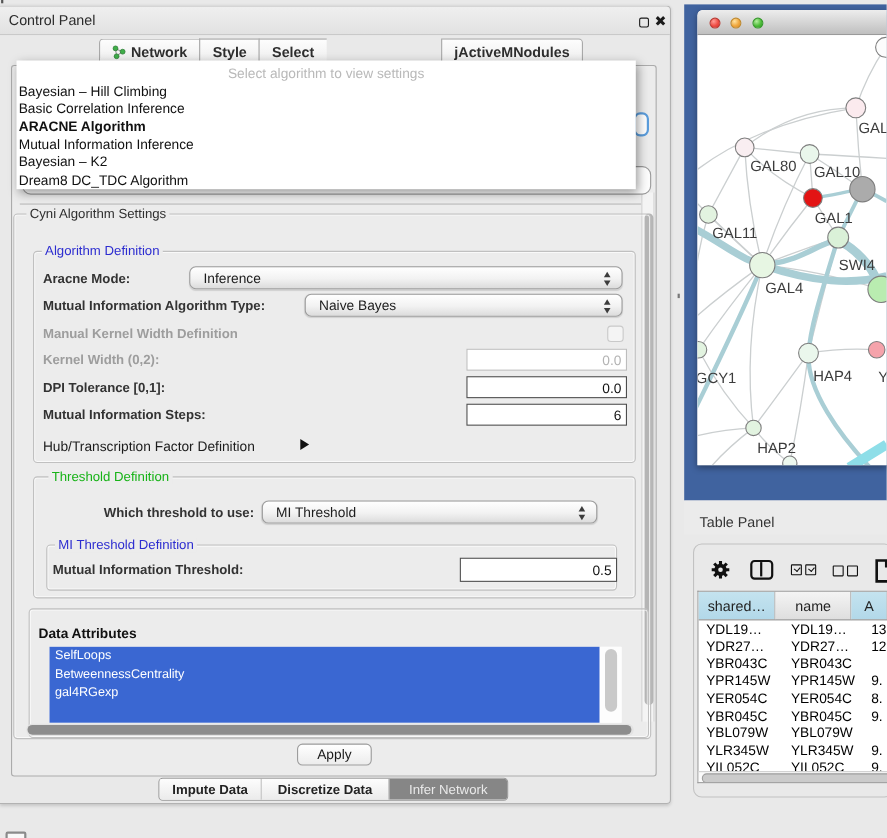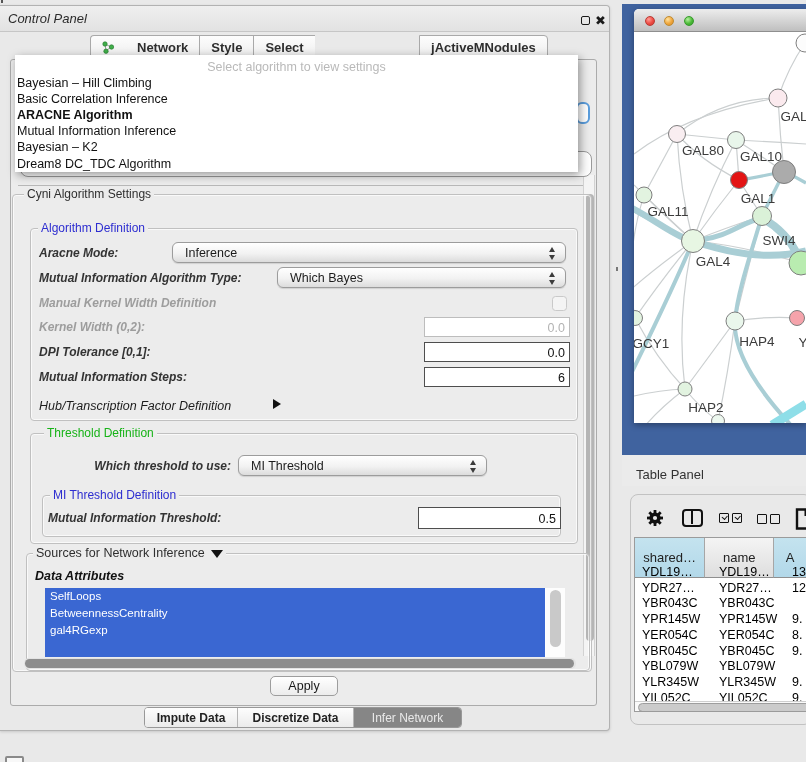--- a/index.html
+++ b/index.html
@@ -6,32 +6,32 @@
   html,body { width:806px; height:762px; overflow:hidden; background:#e9e9e9;
     font-family:"Liberation Sans", sans-serif; }
   #root { position:absolute; left:0; top:0; width:806px; height:762px; }
   .abs { position:absolute; }
 
   
   #cp-window { left:0; top:5px; width:610px; height:726px; background:#e9e9e9;
     border:1px solid #b2b2b2; border-left:none; border-radius:0 4px 4px 0;
     box-shadow:0 1px 3px rgba(0,0,0,0.15); }
   #cp-titlebar { left:0; top:0; width:100%; height:26px; background:linear-gradient(#efefef,#e2e2e2);
-    border-bottom:1px solid #c6c6c6; border-radius:0 4px 0 0;font-style:italic; }
+    border-bottom:1px solid #c6c6c6; border-radius:0 4px 0 0; }
   #cp-title { left:8px; top:5px; font-size:13px; color:#2b2b2b; }
   .winbtn { top:9px; width:13px; height:12px; color:#1a1a1a; font-size:11px;
     line-height:12px; text-align:center; font-family:"DejaVu Sans",sans-serif; }
   #cp-float { right:17px; }
   #cp-float .sq { position:absolute; left:2px; top:1px; width:9px; height:9px;
     border:1.6px solid #1a1a1a; border-radius:2px; }
   #cp-close { right:2px; font-weight:bold; font-size:13px; }
 
   
   #cp-tabs { left:90px; top:29px; height:24px; display:flex; }
-  .tab { height:24px; padding:0 11px; display:flex; align-items:center; gap:22px;
+  .tab { height:24px; padding:0 11px; display:flex; align-items:center; gap:4px;
     background:linear-gradient(#fdfdfd,#ededed); border:1px solid #a9a9a9;
     border-right:none; font-size:13px; font-weight:bold; color:#2e2e2e; }
   .tab:first-child { border-radius:4px 0 0 0; }
   .tab:last-child  { border-right:1px solid #a9a9a9; border-radius:0 4px 0 0; }
   .tab.selected { background:#7b7b7b; color:#efefef;margin-top:41px; }
 
   
   #cp-panel { left:10px; top:53px; width:587px; height:647px; background:#ececec;
     border:1px solid #ababab; border-radius:3px; }
 
@@ -49,21 +49,21 @@
   #cp-vscroll .thumb { position:absolute; left:1.5px; top:19px; width:8px; height:447px;
     background:#b5b5b5; border-radius:5px; }
 
   
   .group { border:1px solid #c0c0c0; border-radius:4px;
     box-shadow:inset 0 0 0 1px rgba(255,255,255,0.7); }
   .group-title { position:absolute; background:#ececec; padding:0 3px; font-size:12px;
     color:#2f2f2f; line-height:13px; white-space:nowrap; }
 
   .lbl { position:absolute; font-size:12px; font-weight:bold; color:#333;
-    white-space:nowrap;font-style:italic; }
+    white-space:nowrap; }
   .lbl.disabled { color:#9d9d9d; }
 
   
   .combo { position:absolute; height:21px; border:1px solid #9c9c9c; border-radius:6px;
     background:linear-gradient(#ffffff, #f2f2f2 55%, #dcdcdc);
     box-shadow:0 1px 1px rgba(0,0,0,0.12); font-size:12.5px; color:#1c1c1c; }
   .combo .val { position:absolute; left:12px; top:3px; }
   .combo .arrows { position:absolute; right:9px; top:4px; width:7px; height:13px; }
   .combo .arrows .up { position:absolute; left:0; top:0; width:0; height:0;
     border-left:3.5px solid transparent; border-right:3.5px solid transparent;
@@ -154,21 +154,21 @@
   .cbx { width:10px; height:10px; border:1.5px solid #111; border-radius:1px;
     position:relative; }
   .cbx.ck::after { content:""; position:absolute; left:1.5px; top:0.5px; width:4px;
     height:2.5px; border-left:1.6px solid #111; border-bottom:1.6px solid #111;
     transform:rotate(-50deg); }
   #doc-icon { left:164px; top:13px; }
 
   #tp-table { left:3px; top:42px; width:173px; height:175px; background:#fff;
     border:1px solid #9b9b9b; border-right:none; overflow:hidden; }
   #tp-headrow { position:absolute; left:0; top:0; height:26px; width:100%; display:flex; }
-  .hcell { height:40px; border-right:1px solid #a6a6a6; border-bottom:1px solid #8f8f8f;
+  .hcell { height:26px; border-right:1px solid #a6a6a6; border-bottom:1px solid #8f8f8f;
     background:linear-gradient(#f4f4f4,#dedede); font-size:13px; color:#222;
     display:flex; align-items:center; justify-content:center; }
   .hcell.hl { background:linear-gradient(#c4e3ef,#b2d8e9); }
   .trow { position:absolute; left:0; width:100%; height:15.2px; font-size:12.5px;
     color:#000000; white-space:nowrap; }
   .trow span { position:absolute; top:0.5px; }
   .c0 { left:7px; } .c1 { left:84px; } .c2 { left:157px; }
   #tp-hscroll { position:absolute; left:0px; top:163px; width:173px; height:11px;
     background:#fafafa; border-top:1px solid #cfcfcf; }
   #tp-hscroll .thumb { position:absolute; left:3px; top:1.2px; width:180px; height:8.5px;
@@ -242,21 +242,21 @@
     <div class="combo" style="left:172px; top:236px; width:394px;">
       <span class="val">Inference</span>
       <span class="arrows">
           <span class="up"></span>
           <span class="dn"></span>
         </span>
     </div>
 
     <div class="lbl" style="left:39px; top:265px;">Mutual Information Algorithm Type:</div>
     <div class="combo" style="left:277px; top:261px; width:289px;">
-      <span class="val">Which Bayes</span>
+      <span class="val">Naive Bayes</span>
       <span class="arrows">
           <span class="up"></span>
           <span class="dn"></span>
         </span>
     </div>
 
     <div class="lbl disabled" style="left:39px; top:290px;">Manual Kernel Width Definition</div>
     <div class="abs" id="kernel-checkbox"></div>
 
     <div class="lbl disabled" style="left:39px; top:314px;">Kernel Width (0,2):</div>
@@ -268,36 +268,35 @@
     <div class="lbl" style="left:39px; top:364px;">Mutual Information Steps:</div>
     <div class="tfield" style="left:424px; top:361px; width:146px;">6</div>
 
     <div class="lbl" style="left:39px; top:393px; font-weight:normal; font-size:12.5px; color:#1c1c1c;">Hub/Transcription Factor Definition</div>
     <div class="tri-right" style="left:273px; top:393px;"></div>
 
     <div class="abs group" style="left:30px; top:427px; width:548px; height:111px;"></div>
     <div class="group-title" style="left:44px; top:421px; color:#17b317;">Threshold Definition</div>
 
     <div class="lbl" style="left:39px; top:453px; width:192px; text-align:right;">Which threshold to use:</div>
-    <div class="combo" style="left:238px; top:449px; width:249px;">
+    <div class="combo" style="left:238px; top:449px; width:305px;">
       <span class="val">MI Threshold</span>
       <span class="arrows">
           <span class="up"></span>
           <span class="dn"></span>
         </span>
     </div>
 
     <div class="abs group" style="left:42px; top:489px; width:519px; height:42px;"></div>
     <div class="group-title" style="left:50px; top:483px; color:#2d2dd0;">MI Threshold Definition</div>
 
     <div class="lbl" style="left:48px; top:505px;">Mutual Information Threshold:</div>
     <div class="tfield" style="left:418px; top:501px; width:143px; height:22px; padding-top:4px;">0.5</div>
 
     <div class="abs group" style="left:26px; top:547px; width:564px; height:118px;"></div>
-    <div class="group-title" style="left:33px; top:541px; font-size:12.5px;"><span>Sources for Network Inference</span><span class="tri-down"></span></div>
 
     <div class="lbl" style="left:35px; top:563px; font-size:12.5px; color:#111;">Data Attributes</div>
 
     <div class="abs" id="attr-list">
       <div id="attr-blue" style="background: rgb(58, 103, 210);">
           <div class="attr-item">SelfLoops</div>
           <div class="attr-item">BetweennessCentrality</div>
           <div class="attr-item">gal4RGexp</div>
         </div>
       <div id="attr-vscroll">

